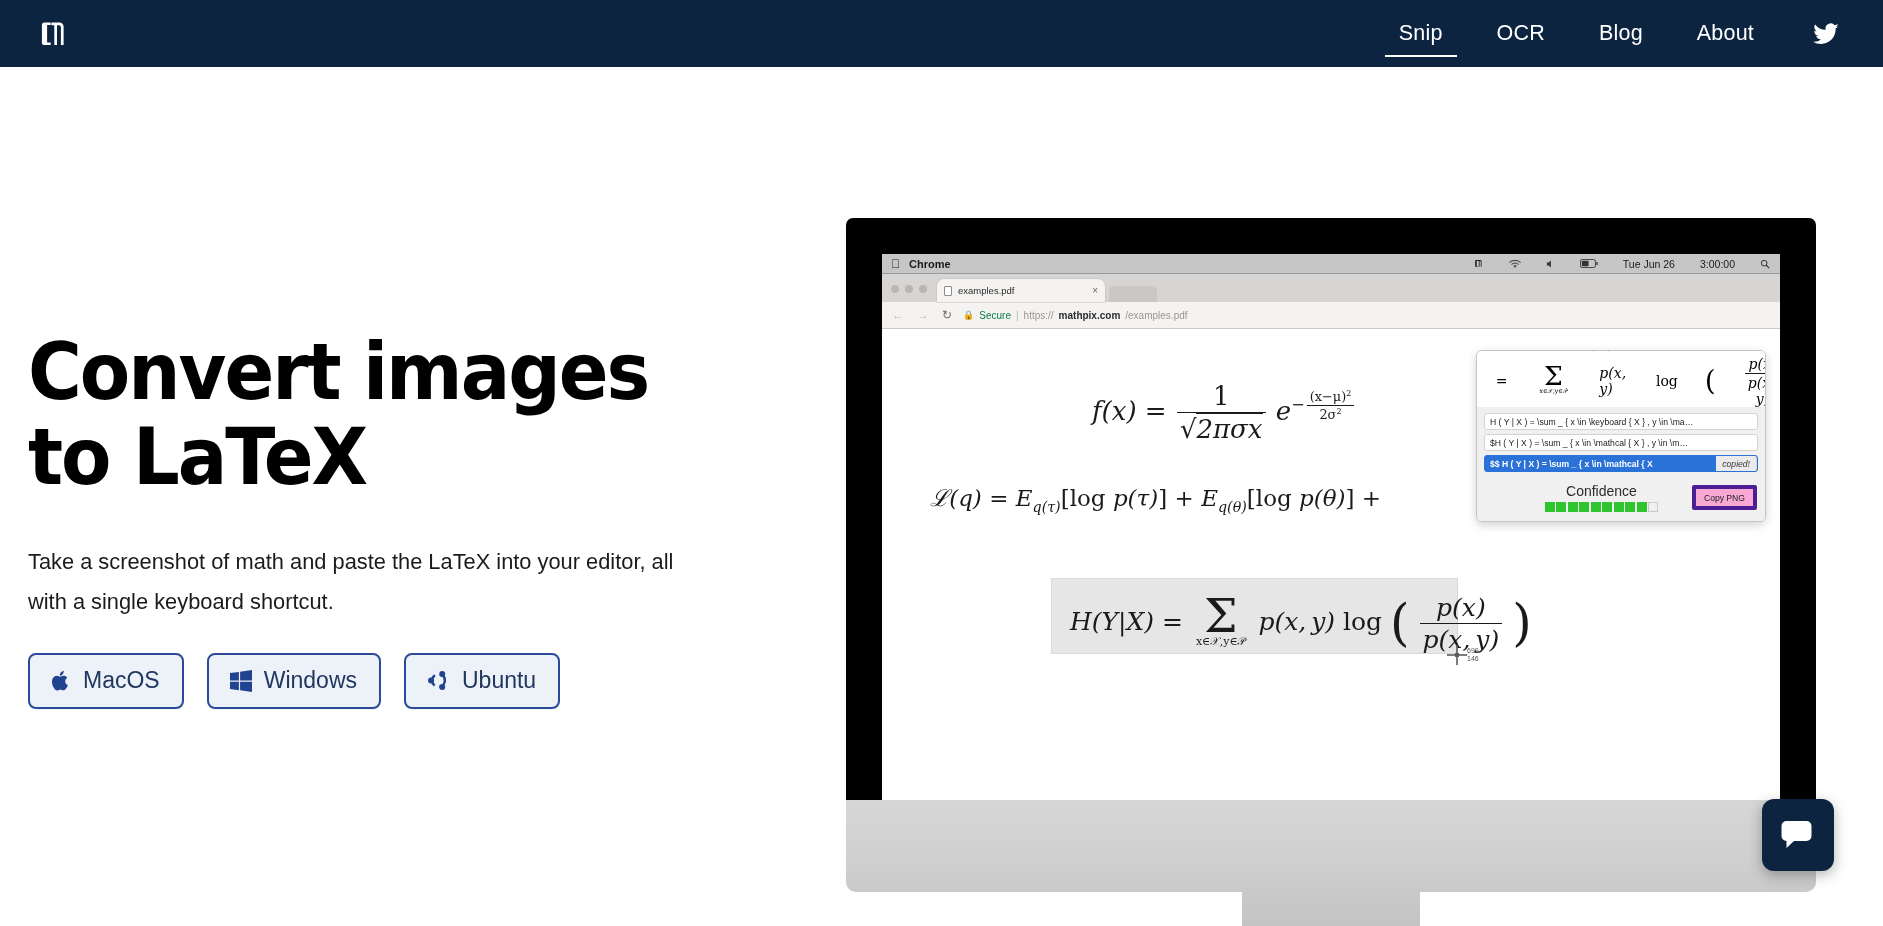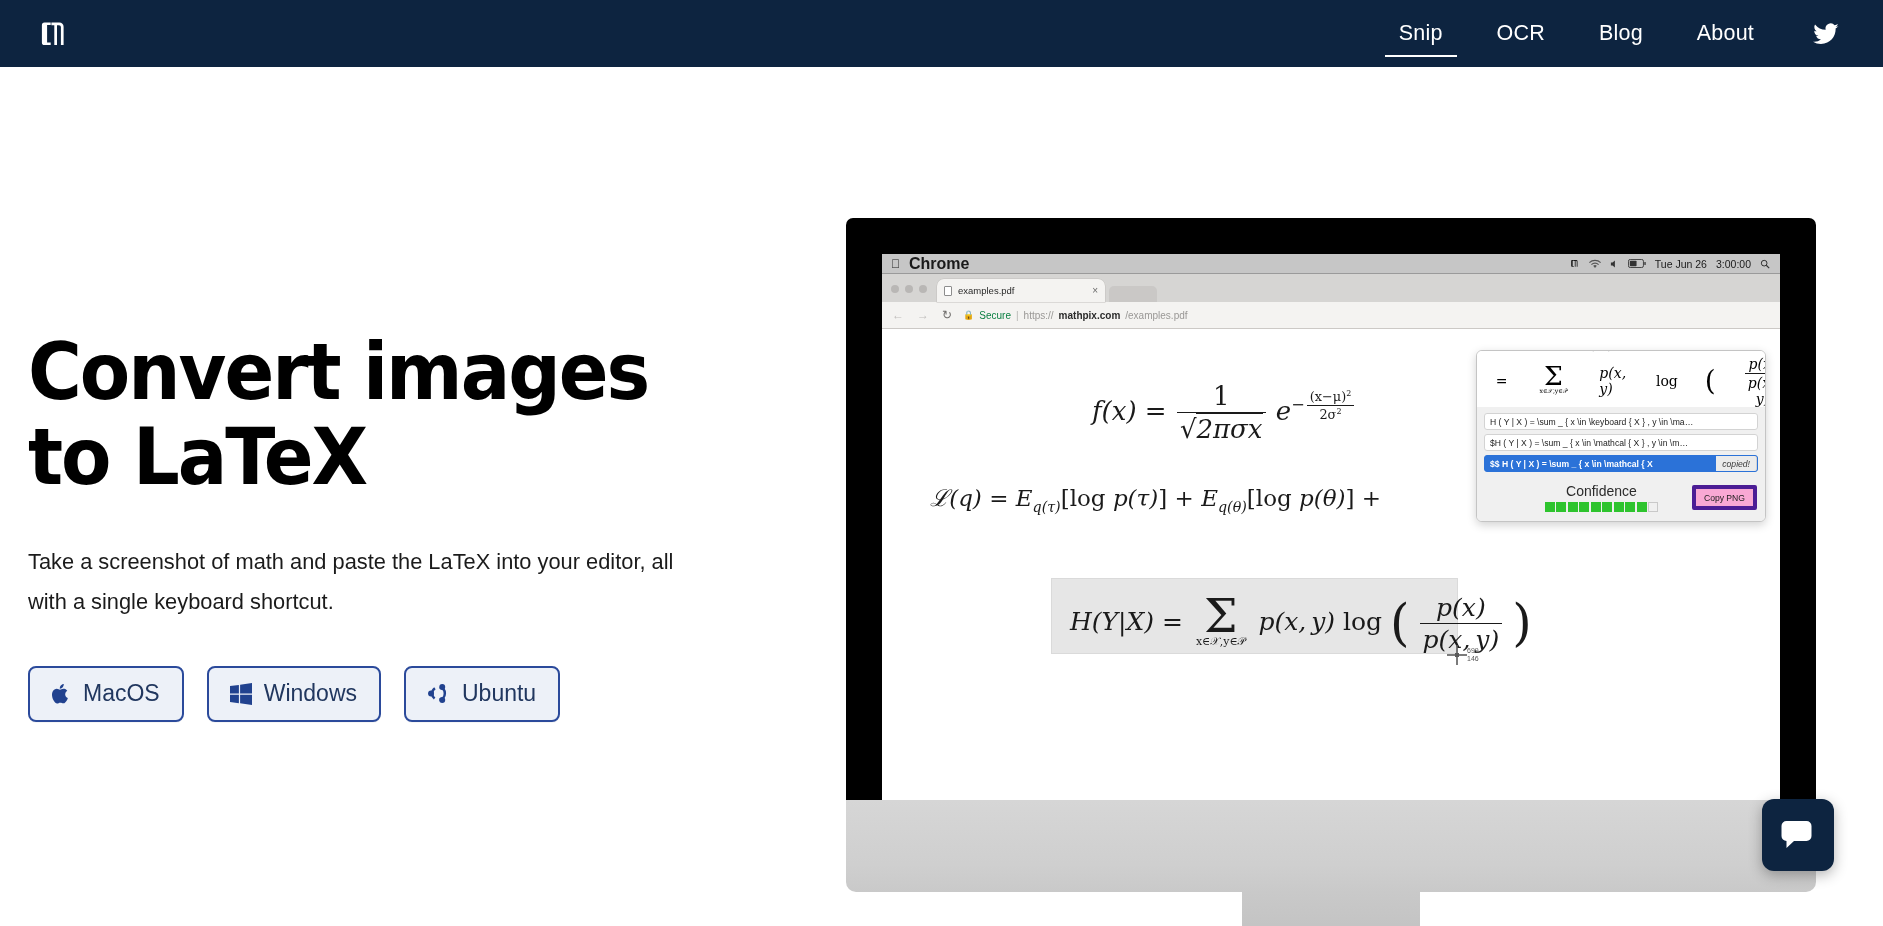--- a/index.html
+++ b/index.html
@@ -54,21 +54,21 @@
   .hero-sub {
     margin-top: 42px;
     font-size: 22.5px;
     line-height: 40px;
     color: #1b1b1b;
     width: 680px;
     transform: scaleX(0.97);
     transform-origin: left top;
   }
   .btn-row {
-    margin-top: 44px; display: flex; gap: 23px; align-items: center;
+    margin-top: 31px; display: flex; gap: 23px; align-items: center;
   }
   .os-btn {
     display: flex; align-items: center; gap: 12px;
     background: #edf1f8;
     border: 2.2px solid #2b4a9b;
     border-radius: 8px;
     padding: 12px 22px 13px 21px;
     color: #21375f;
     font-size: 23px;
     cursor: pointer;
@@ -106,22 +106,22 @@
 
   
   .mac-menubar {
     height: 20px; background: #c6c6c6;
     display: flex; align-items: center;
     font-size: 10.5px; color: #1a1a1a;
     border-bottom: 1px solid #9a9a9a;
     padding: 0 6px;
   }
   .mac-menubar .apple { margin: 0 9px 0 3px; font-size: 12px; line-height: 1;}
-  .mac-menubar .appname { font-weight: bold; font-size: 16px;}
-  .menubar-right { margin-left: auto; display: flex; gap: 9px; padding-right:4px;}
+  .mac-menubar .appname { font-weight: bold; font-size: 11px;}
+  .menubar-right { margin-left: auto; display: flex; gap: 25px; padding-right:4px;}
   .menubar-right .mi { display: flex; align-items: center; }
 
   
   .chrome-tabstrip {
     height: 28px; background: #d6d5d3;
     display: flex; align-items: flex-end; padding-left: 9px;
     position: relative;
   }
   .traffic { display: flex; align-items: center; gap: 6px; margin-bottom: 9px; margin-right: 10px;}
   .traffic i { width: 8px; height: 8px; border-radius: 50%; background: #b9b7b5; display:block;}

